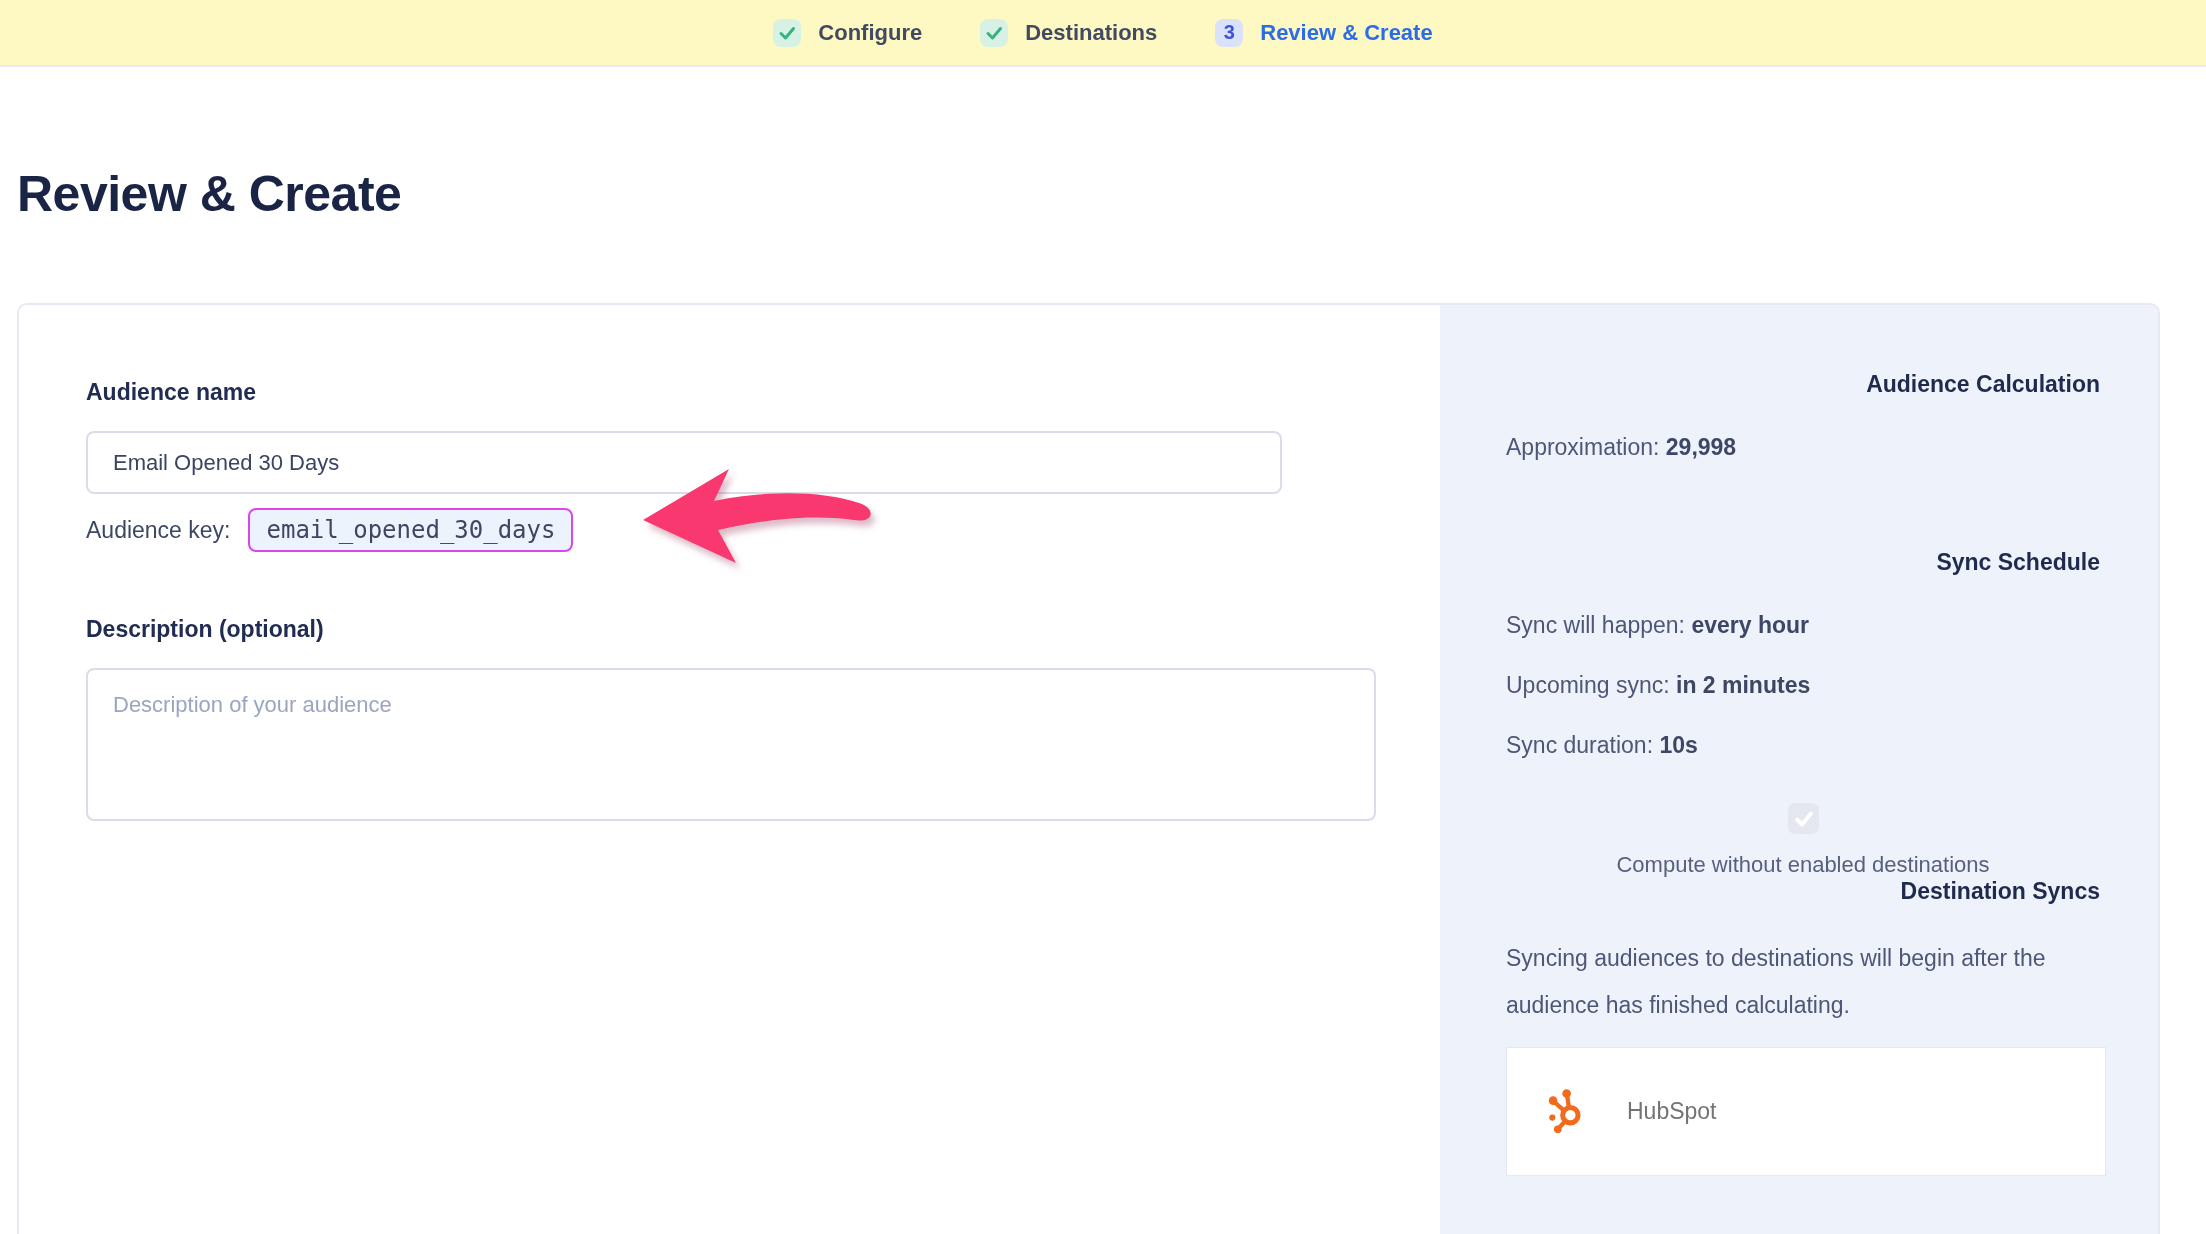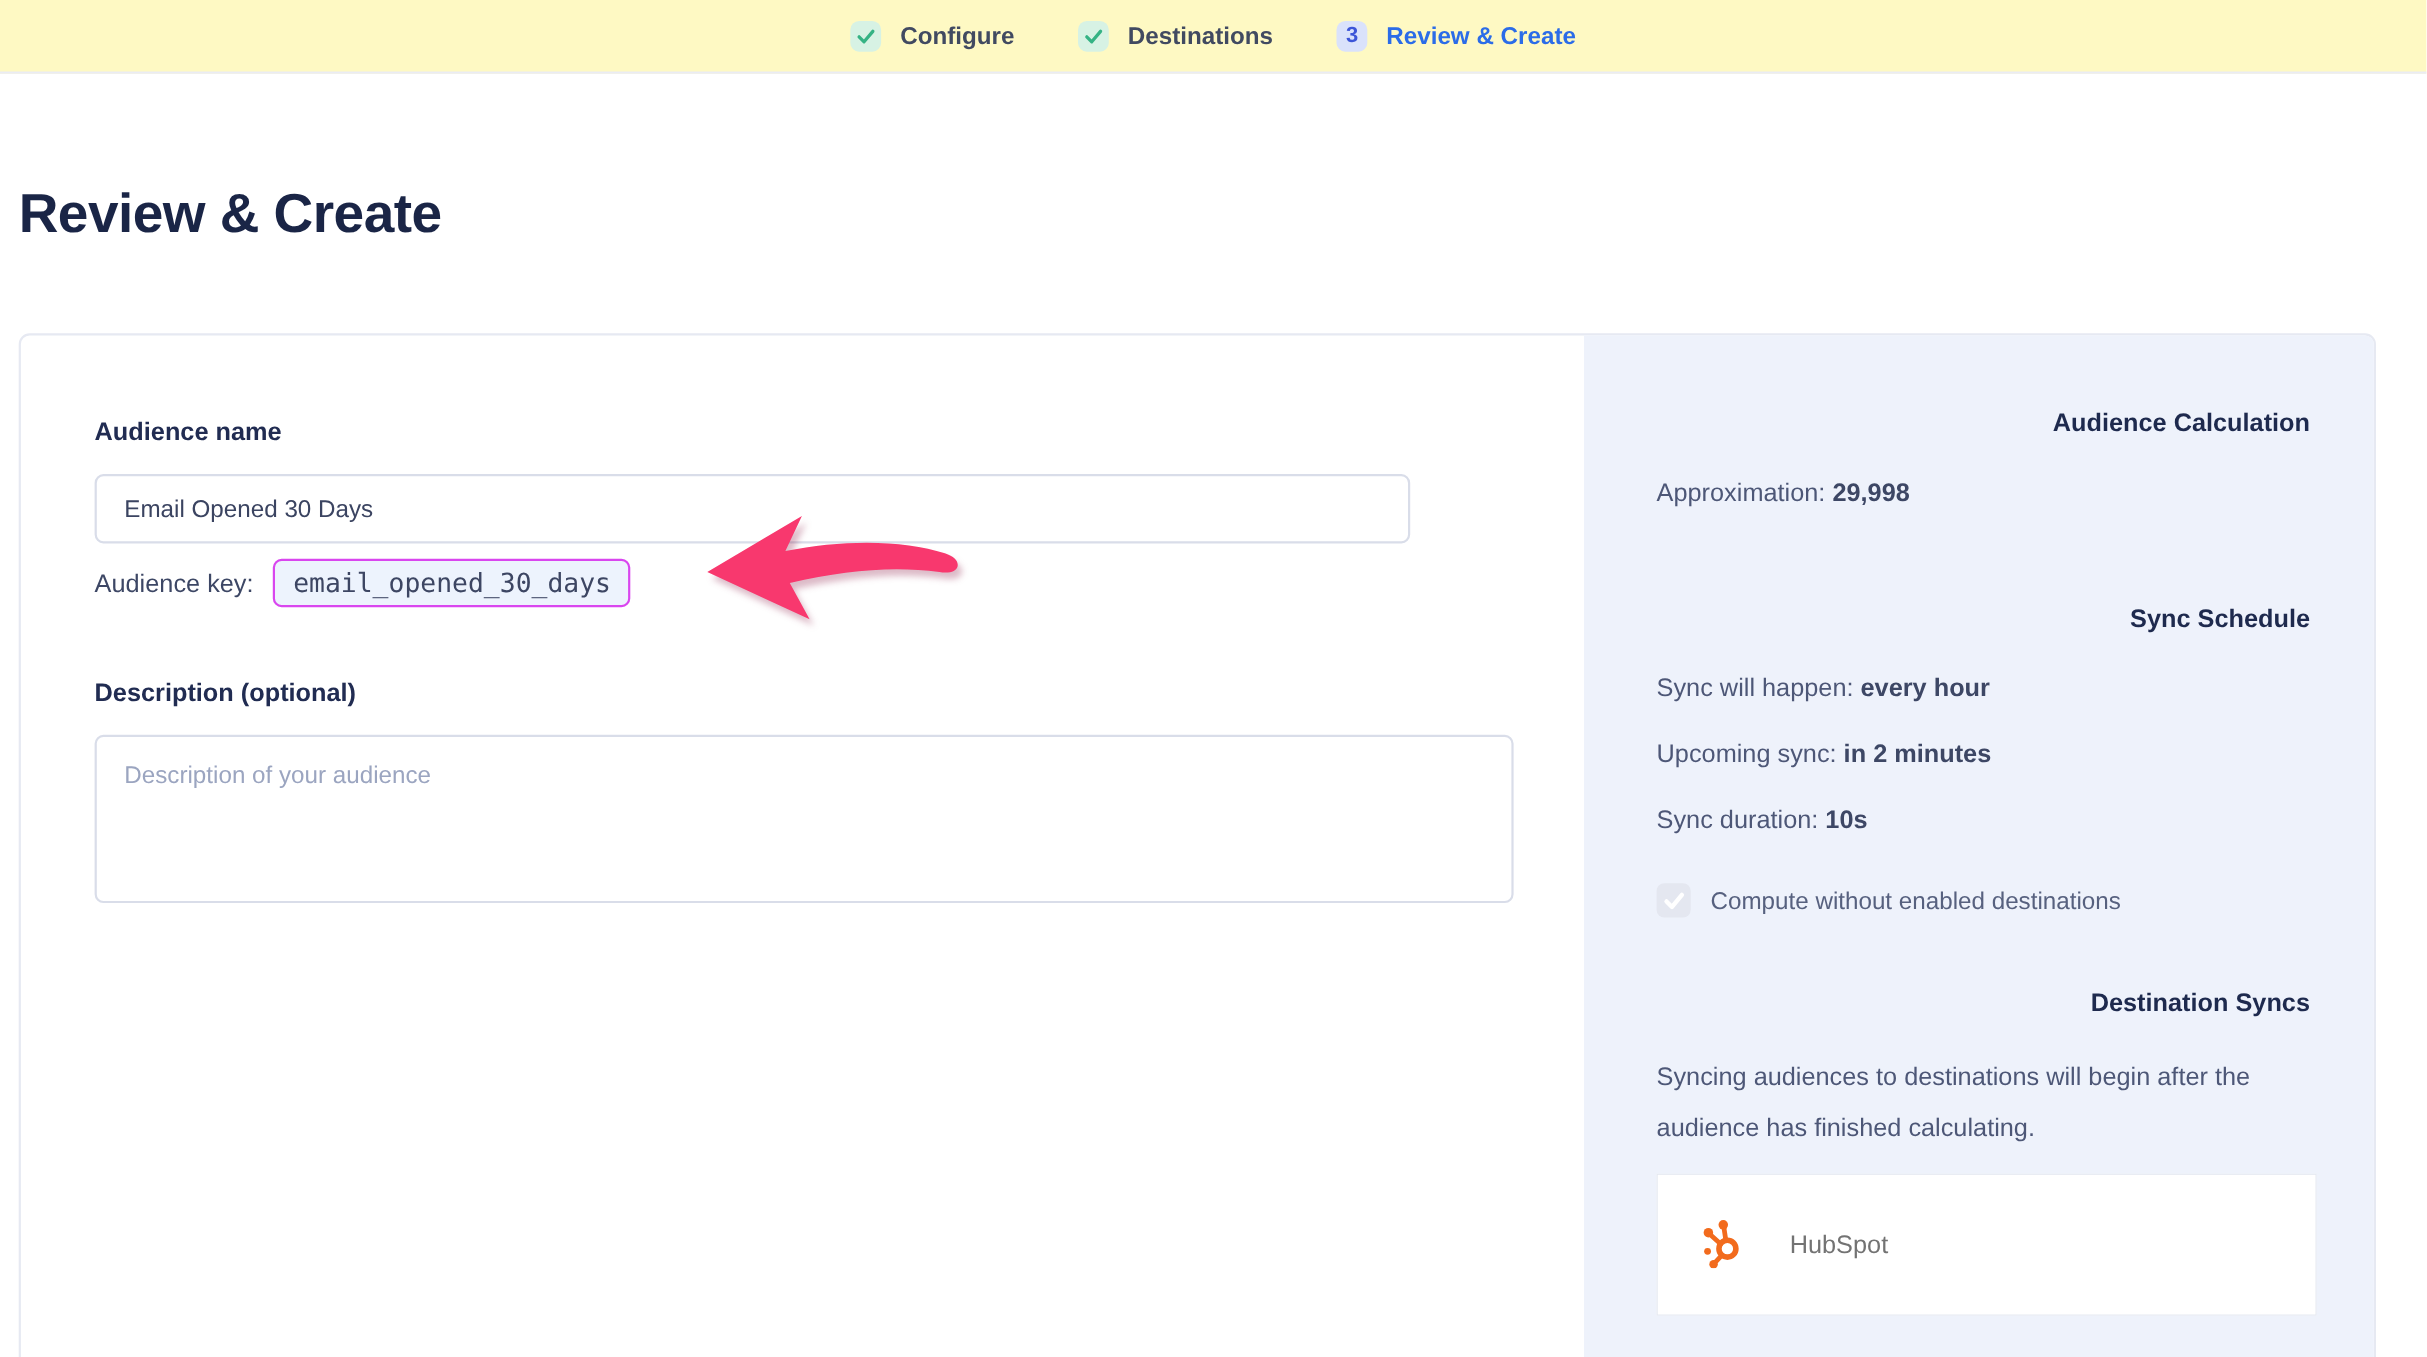--- a/index.html
+++ b/index.html
@@ -72,27 +72,27 @@
     background: #eef2fb; border-radius: 0 8px 0 0;
     padding: 66px 58px 0 66px;
   }
   .sb-heading { font-size: 23px; font-weight: 700; color: #1e2a4e; text-align: right; }
   .sb-heading.calc { margin-bottom: 36px; }
   .approx { font-size: 23px; color: #4d5777; margin-bottom: 88px; }
   .approx b { color: #3d4765; font-weight: 700; }
   .sb-heading.sync { margin-bottom: 36px; }
   .sb-row { font-size: 23px; color: #4d5777; margin-bottom: 33px; }
   .sb-row b { color: #3d4765; font-weight: 700; }
-  .checkbox-row { margin-top: 44px; display: flex; align-items: center; gap: 18px; }
+  .checkbox-row { margin-top: 44px; display: flex; align-items: center; gap: 18px; flex-direction: column; }
   .checkbox {
     width: 31px; height: 31px; border-radius: 7px; background: #e4e7f0;
     display: flex; align-items: center; justify-content: center; cursor: default; flex: 0 0 auto;
   }
   .checkbox-label { font-size: 22px; color: #57617f; }
-  .sb-heading.dest { margin-top: 64px; margin-bottom: 30px; }
+  .sb-heading.dest { margin-bottom: 30px; }
   .sb-note { font-size: 23px; color: #4d5777; line-height: 47px; max-width: 575px; }
   .dest-card {
     margin-top: 18px; width: 600px; height: 129px; background: #fff;
     border: 1px solid #e4e8f1; display: flex; align-items: center;
     padding-left: 38px; gap: 35px; cursor: pointer;
   }
   .dest-name { font-size: 23px; font-weight: 500; color: #737373; }
 </style>
 </head>
 <body>

